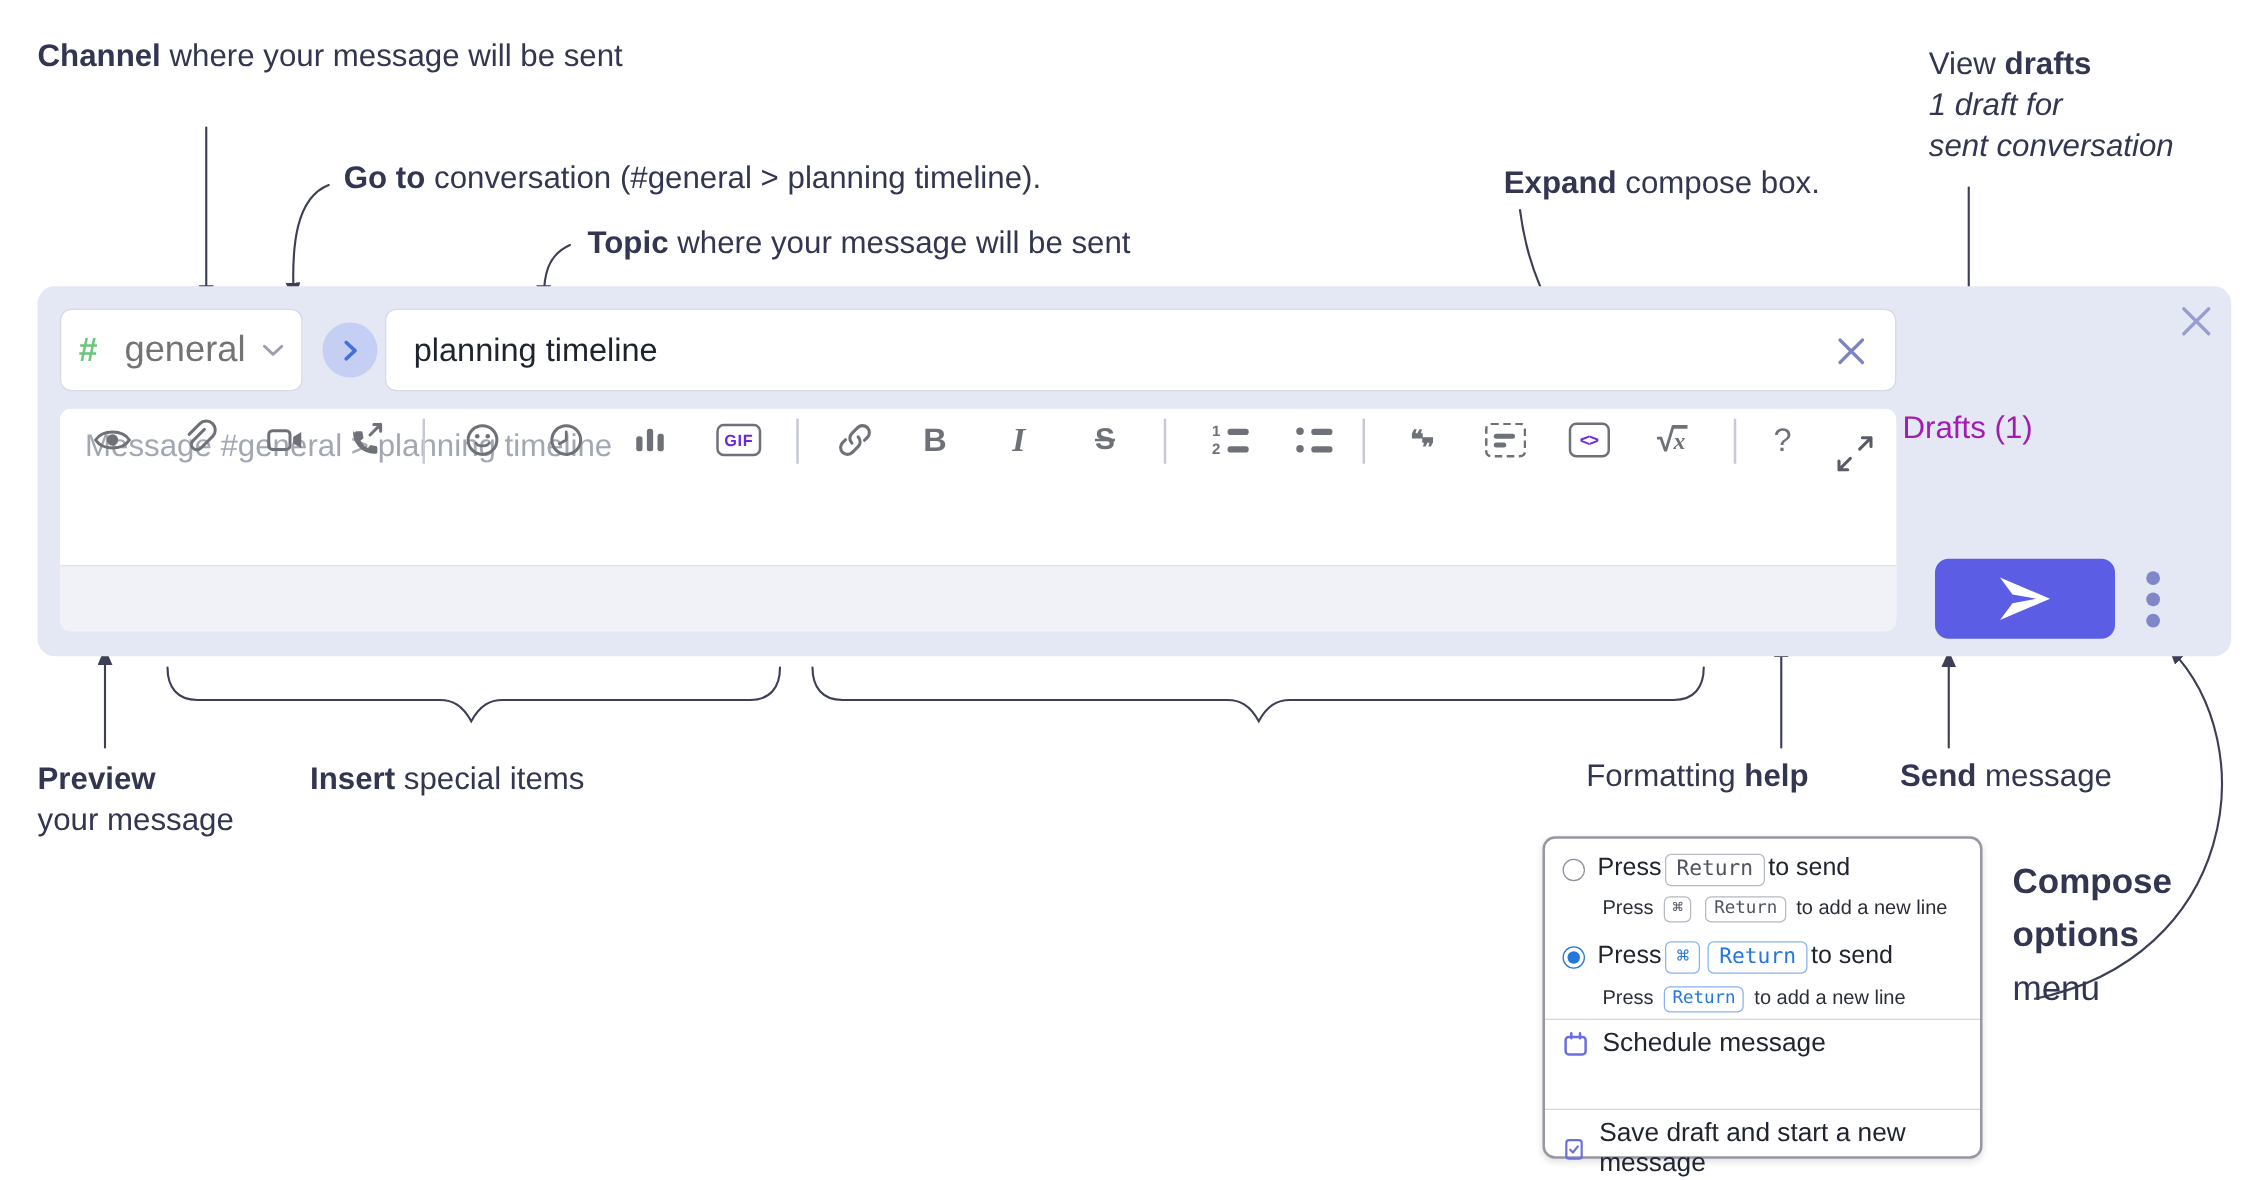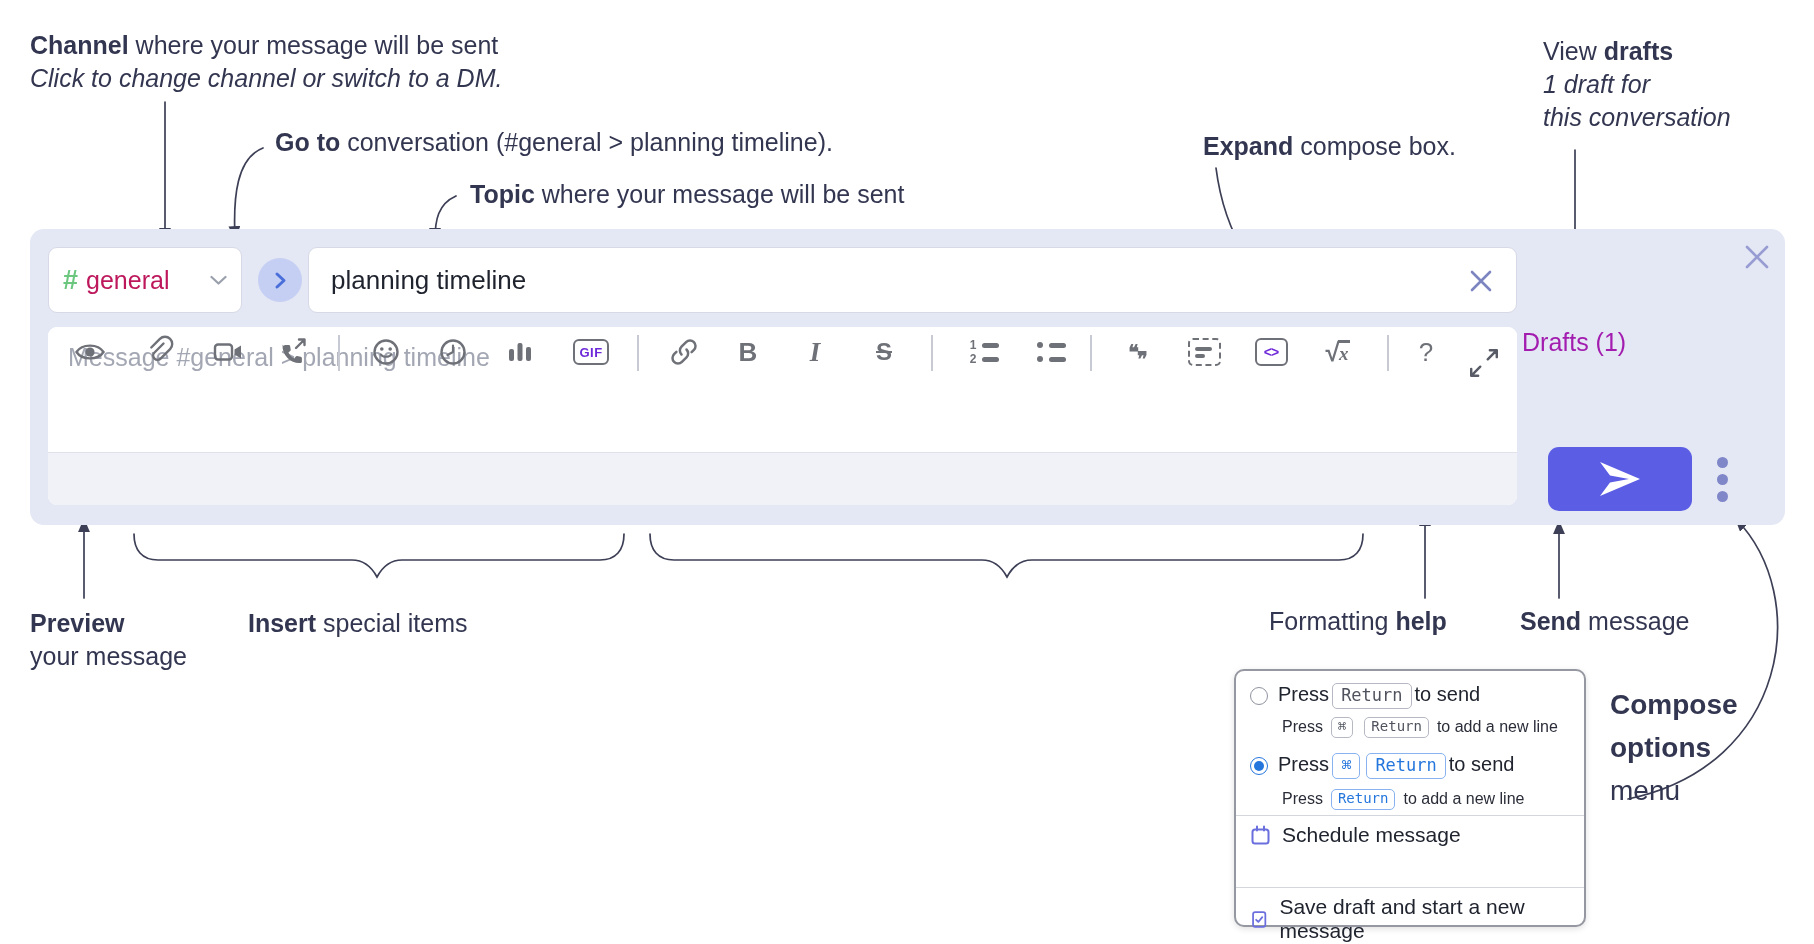--- a/index.html
+++ b/index.html
@@ -9,21 +9,21 @@
   svg.overlay{position:absolute;left:0;top:0;width:1814px;height:944px;pointer-events:none;}
   .lbl{position:absolute;font-size:25px;line-height:1.2;white-space:nowrap;color:#333650;}
   .b{font-weight:700}
   .i{font-style:italic}
   .big{font-size:28px;}
   
   .compose{position:absolute;left:30px;top:229px;width:1755px;height:296px;background:#e4e7f4;border-radius:14px;}
   .chanbox{position:absolute;left:18px;top:18px;width:194px;height:66px;background:#fff;border:1px solid #d7dae6;
            border-radius:9px;display:flex;align-items:center;padding:0 14px;cursor:pointer;}
   .hash{color:#6bc77e;font-weight:700;font-size:27px;margin-right:8px;}
-  .channame{font-size:25px;color:#be185d;flex:1;}
+  .channame{font-size:29px;color:#737373;flex:1;text-align:center;}
   .gobtn{position:absolute;left:228px;top:29px;width:44px;height:44px;border-radius:50%;background:#c5cff3;border:none;
          display:flex;align-items:center;justify-content:center;cursor:pointer;}
   .topicin{position:absolute;left:278px;top:18px;width:1209px;height:66px;background:#fff;border:1px solid #d7dae6;
            border-radius:9px;font-family:"Liberation Sans",sans-serif;font-size:26px;color:#1f232e;padding:0 60px 0 22px;outline:none;}
   .clearx{position:absolute;left:1438px;top:39px;width:26px;height:26px;border:none;background:transparent;padding:0;cursor:pointer;}
   .closex{position:absolute;left:1712px;top:13px;width:30px;height:30px;border:none;background:transparent;padding:0;cursor:pointer;}
   .draftslink{position:absolute;left:1492px;top:99px;font-size:25px;color:#a21caf;cursor:pointer;text-decoration:none;}
   .msgwrap{position:absolute;left:18px;top:98px;width:1469px;height:178px;background:#fff;border-radius:9px;overflow:hidden;}
   .msgarea{position:absolute;left:0;top:0;width:100%;height:125px;border:none;resize:none;outline:none;
            font-family:"Liberation Sans",sans-serif;font-size:25px;color:#2a2d38;padding:16px 60px 0 20px;}
@@ -96,27 +96,26 @@
       <path d="M84,598 L84,520" marker-end="url(#ah)"></path>
       <path d="M1425,598 L1425,514" marker-end="url(#ah)"></path>
       <path d="M1559,598 L1559,522" marker-end="url(#ah)"></path>
       <path d="M1628,799 C1788,766 1812,597 1736,519" marker-end="url(#ah)"></path>
       <path d="M134,534 C134,550 142,560 158,560 L352,560 C362,560 370,564 377,577 C384,564 392,560 402,560 L600,560 C616,560 624,550 624,534"></path>
       <path d="M650,534 C650,550 658,560 674,560 L982,560 C992,560 1000,564 1007,577 C1014,564 1022,560 1032,560 L1339,560 C1355,560 1363,550 1363,534"></path>
     </g>
   </svg>
 
   <div class="lbl" style="left:30px;top:30px;"><span class="b">Channel</span><span> where your message will be sent</span></div>
-  <div class="lbl i" style="left:30px;top:63px;"><span>Click to change channel or switch to a DM.</span></div>
   <div class="lbl" style="left:275px;top:127px;"><span class="b">Go to</span><span> conversation (#general &gt; planning timeline).</span></div>
   <div class="lbl" style="left:1203px;top:131px;"><span class="b">Expand</span><span> compose box.</span></div>
   <div class="lbl" style="left:470px;top:179px;"><span class="b">Topic</span><span> where your message will be sent</span></div>
   <div class="lbl" style="left:1543px;top:36px;"><span>View </span><span class="b">drafts</span></div>
   <div class="lbl i" style="left:1543px;top:69px;"><span>1 draft for</span></div>
-  <div class="lbl i" style="left:1543px;top:102px;"><span>this conversation</span></div>
+  <div class="lbl i" style="left:1543px;top:102px;"><span>sent conversation</span></div>
 
   <div class="compose">
 
     <div class="chanbox">
       <span class="hash">#</span>
       <span class="channame">general</span>
       <svg width="17" height="11" viewBox="0 0 17 11">
         <polyline points="1.5,2 8.5,8.5 15.5,2" fill="none" stroke="#9aa0ac" stroke-width="2.2" stroke-linecap="round" stroke-linejoin="round"></polyline>
       </svg>
     </div>

